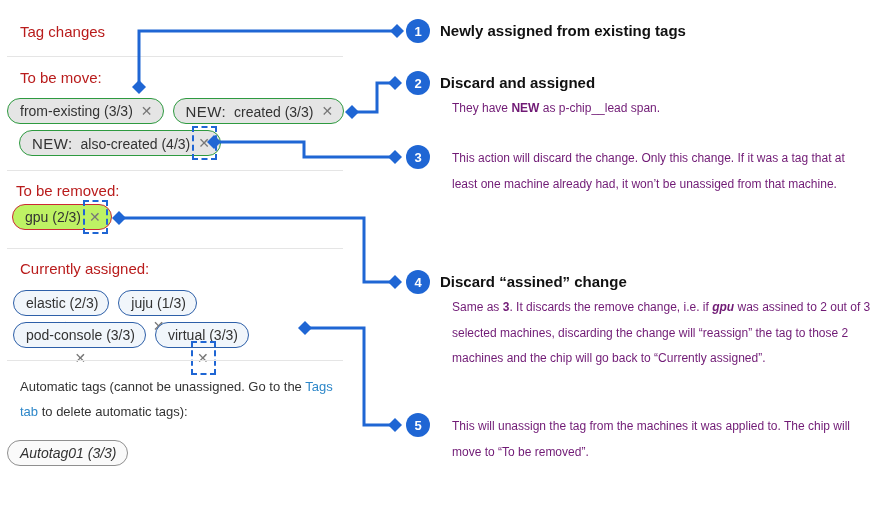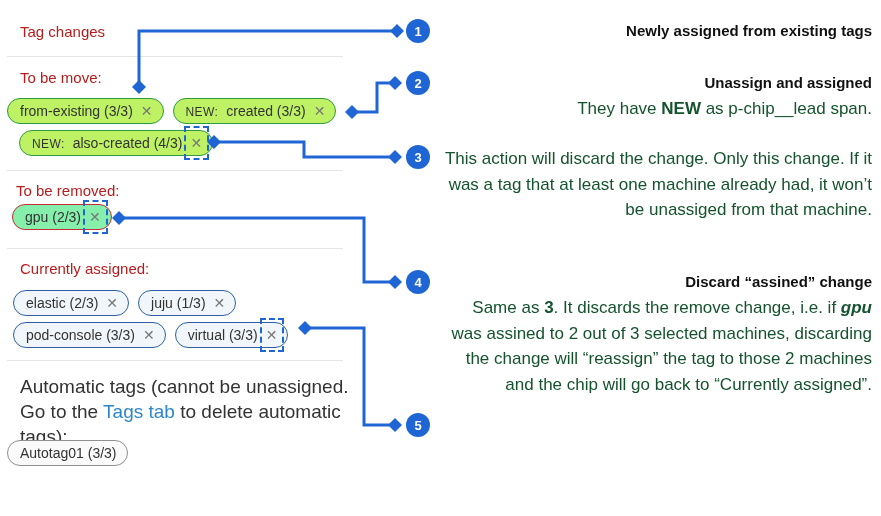--- a/index.html
+++ b/index.html
@@ -9,44 +9,44 @@
   }
   .abs{position:absolute;}
   .section-label{font-size:15px;line-height:20px;color:#b91c1c;}
   .divider{height:1px;background:#e5e5e5;left:7px;width:336px;}
   .chip-row{display:flex;gap:9px;align-items:center;}
   .chip{
     display:inline-flex;align-items:baseline;gap:8px;height:26px;box-sizing:border-box;
     padding:4px 10px 4px 12px;border-radius:14px;border:1px solid;font-size:14px;color:#333;
     background:#fff;white-space:nowrap;
   }
-  .chip .lead{font-size:12px;letter-spacing:.4px;color:#333;}
+  .chip .lead{font-size:15px;letter-spacing:.4px;color:#333;}
   .chip-dismiss{
     position:relative;background:none;border:none;padding:0;margin:0;cursor:pointer;
     color:#777;font-size:14px;line-height:14px;align-self:center;
     font-family:"DejaVu Sans",sans-serif;
   }
   .chip-dismiss.focused::before{
     content:"";position:absolute;top:-10px;bottom:-10px;left:-6px;right:-7px;
     border:2px dashed #1f66d4;
   }
-  .chip.green{border-color:#2e9a40;background:#bef264;}
-  .chip.red{border-color:#cc2936;background:#86efac;}
-  .chip.blue{border-color:#2d5fa8;background:#f1f6fb;}
-  .chip.gray{border-color:#8f8f8f;background:#fafafa;color:#333;}
-  .para{font-size:19px;line-height:25px;color:#333;}
+  .chip.green{border-color:#2e9a40;background:#e5e5e5;}
+  .chip.red{border-color:#cc2936;background:#bef264;}
+  .chip.blue{border-color:#2d5fa8;background:#f1f6fb;flex-direction:column;}
+  .chip.gray{border-color:#8f8f8f;background:#fafafa;color:#333;font-style:italic;}
+  .para{font-size:13px;line-height:25px;color:#333;}
   .link{color:#2d87c9;cursor:pointer;}
   .num-circle{
     width:24px;height:24px;border-radius:50%;background:#1f66d4;color:#fff;
     display:flex;align-items:center;justify-content:center;
     font-size:13px;font-weight:bold;
   }
-  .ann{width:432px;text-align:right;}
+  .ann{width:432px;}
   .ann-title{font-size:15px;font-weight:bold;line-height:24px;color:#111;}
-  .ann-body{font-size:17px;line-height:25.5px;color:#14532d;margin-top:1px;}
+  .ann-body{font-size:12px;line-height:25.5px;color:#701a75;margin-top:1px;margin-left:12px;}
   svg.overlay{position:absolute;inset:0;pointer-events:none;}
 </style>
 </head>
 <body>
 
 <div class="abs section-label" style="left:20px;top:22px;">Tag changes</div>
 
 <div class="abs divider" style="top:56px;"></div>
 
 <div class="abs section-label" style="left:20px;top:68px;">To be move:</div>
@@ -146,27 +146,28 @@
 <div class="abs num-circle" style="left:406px;top:71px;">2</div>
 <div class="abs num-circle" style="left:406px;top:145px;">3</div>
 <div class="abs num-circle" style="left:406px;top:270px;">4</div>
 <div class="abs num-circle" style="left:406px;top:413px;">5</div>
 
 <div class="abs ann" style="left:440px;top:19px;">
   <div class="ann-title">Newly assigned from existing tags</div>
 </div>
 
 <div class="abs ann" style="left:440px;top:71px;">
-  <div class="ann-title">Unassign and assigned</div>
+  <div class="ann-title">Discard and assigned</div>
   <div class="ann-body"><span>They have </span><b>NEW</b><span> as p-chip__lead span.</span></div>
 </div>
 
 <div class="abs ann" style="left:440px;top:145px;">
   <div class="ann-body">This action will discard the change. Only this change. If it was a tag that at least one machine already had, it won’t be unassiged from that machine.</div>
 </div>
 
 <div class="abs ann" style="left:440px;top:270px;">
   <div class="ann-title">Discard “assined” change</div>
   <div class="ann-body"><span>Same as </span><b>3</b><span>. It discards the remove change, i.e. if </span><b><i>gpu</i></b><span> was assined to 2 out of 3 selected machines, discarding the change will “reassign” the tag to those 2 machines and the chip will go back to “Currently assigned”.</span></div>
 </div>
 
 <div class="abs ann" style="left:440px;top:413px;">
+  <div class="ann-body">This will unassign the tag from the machines it was applied to. The chip will move to “To be removed”.</div>
 </div>
 
 </body></html>

